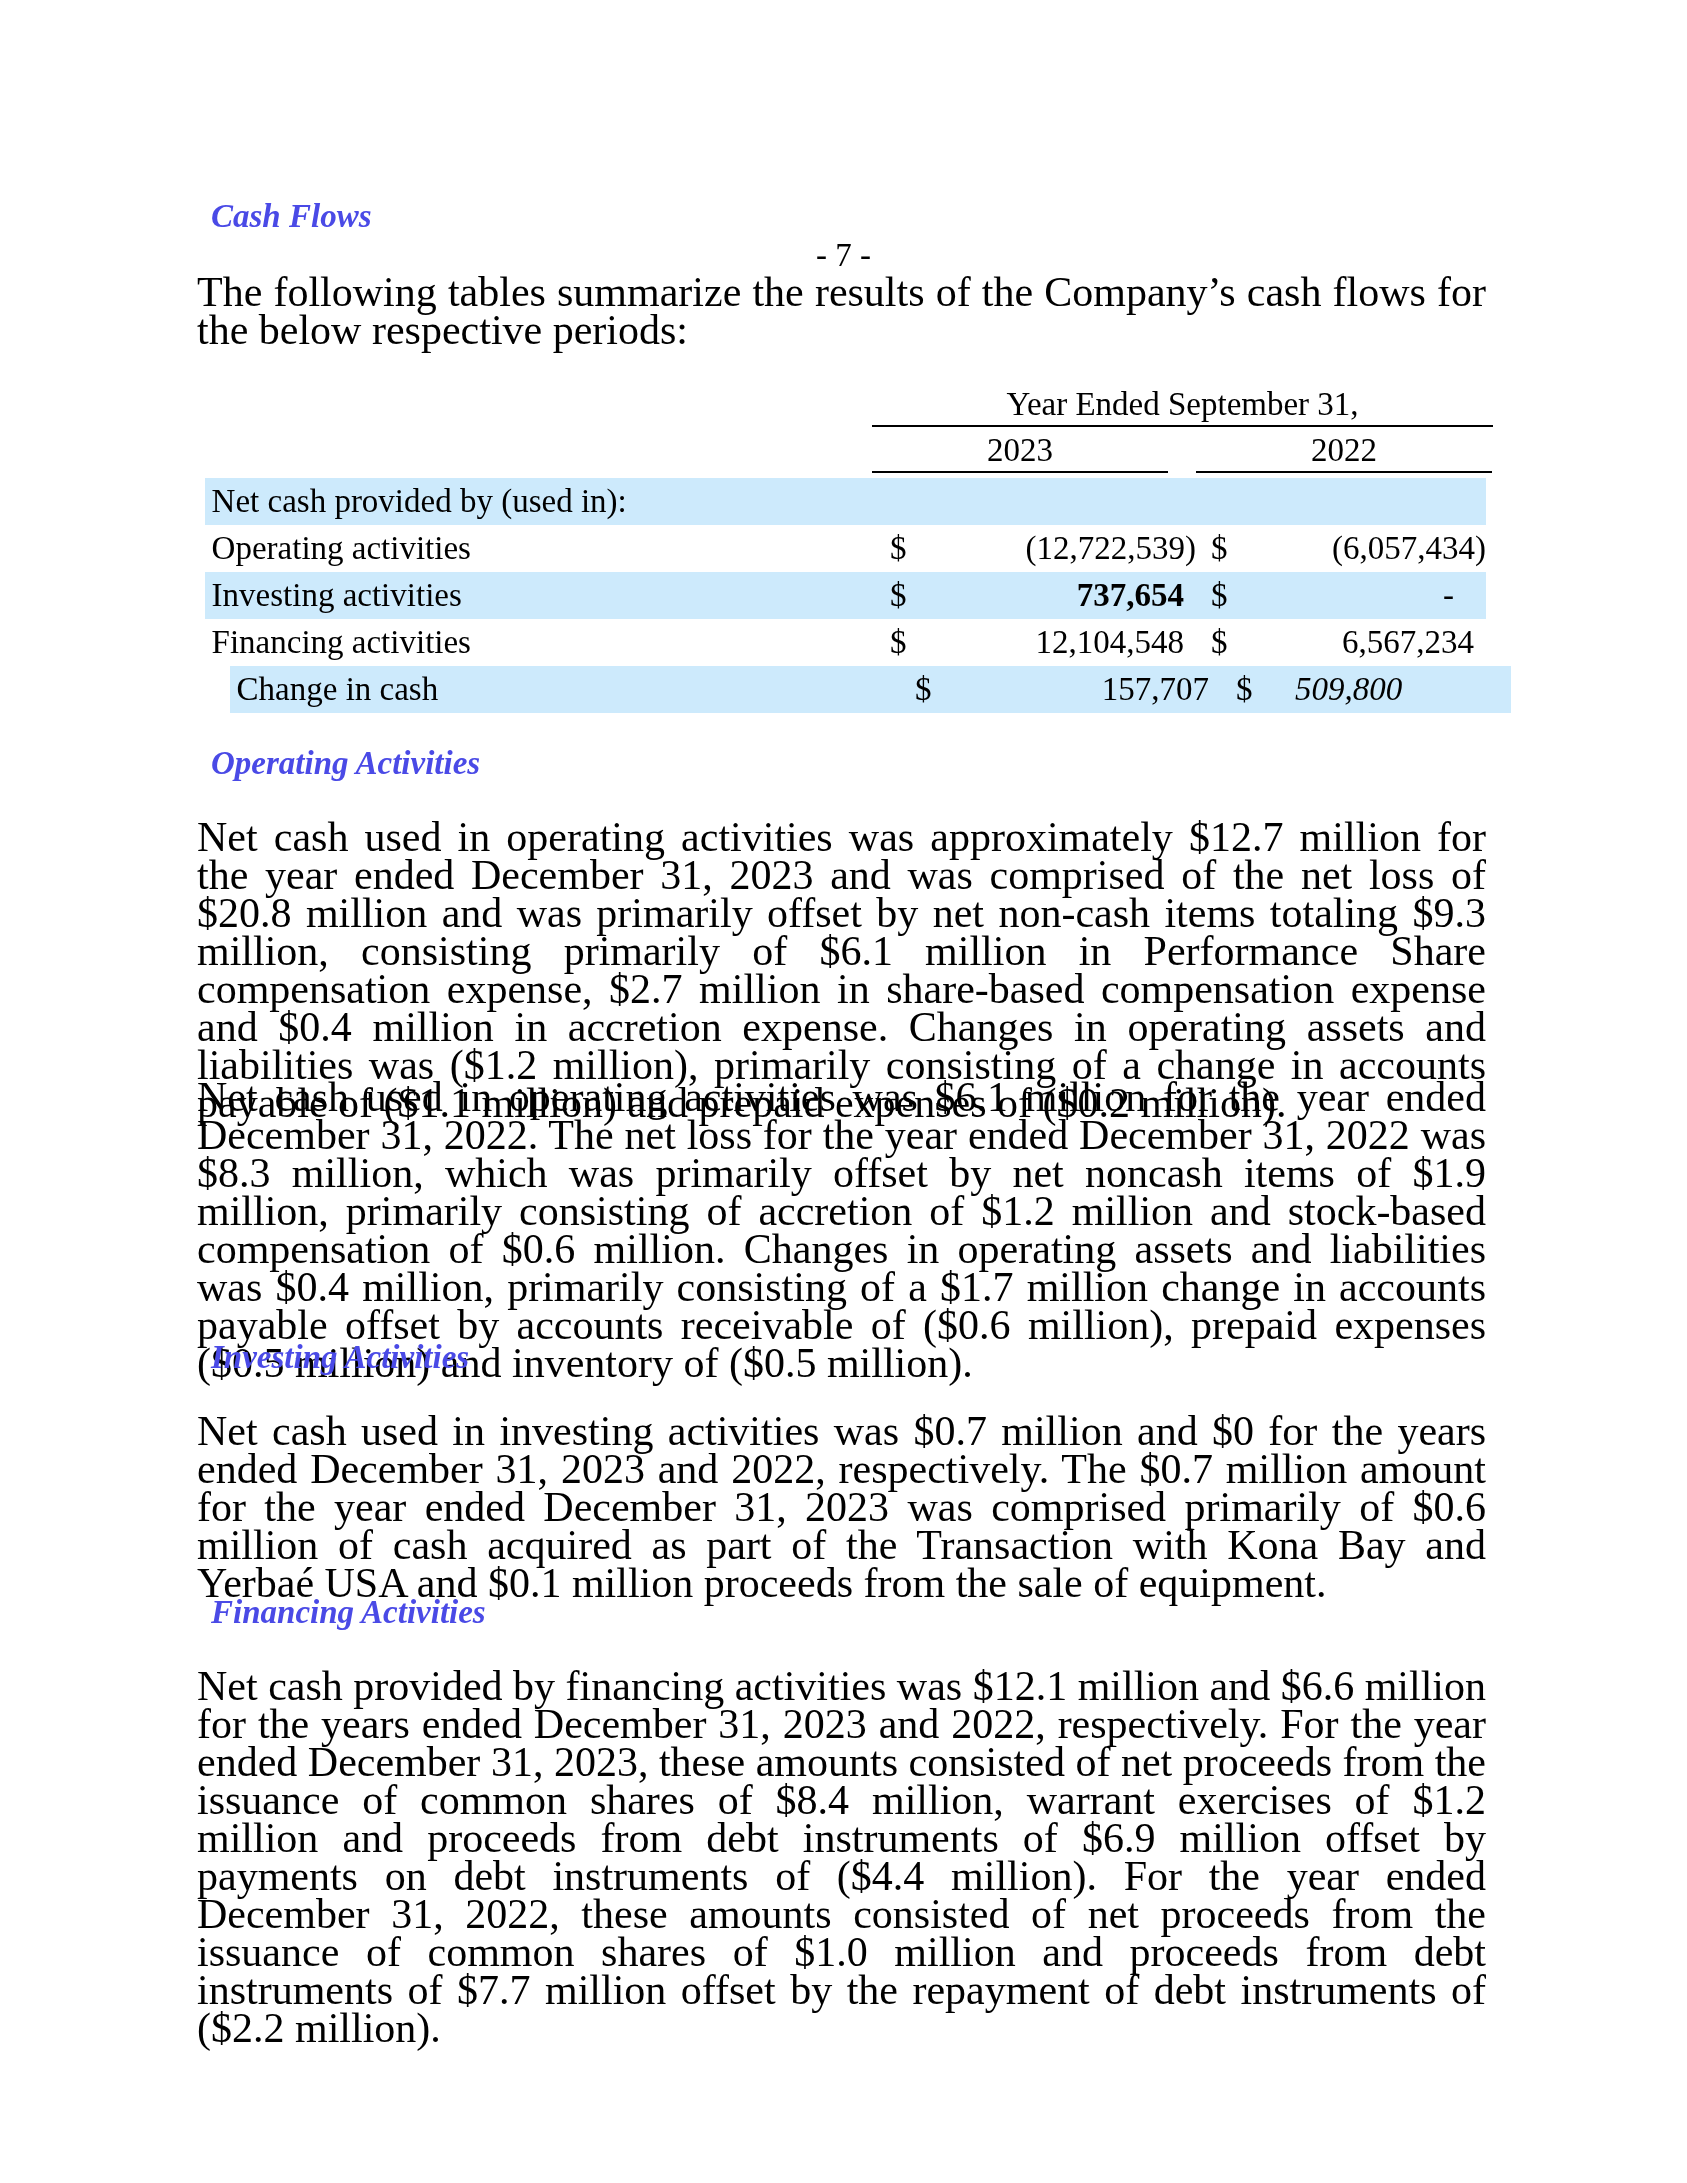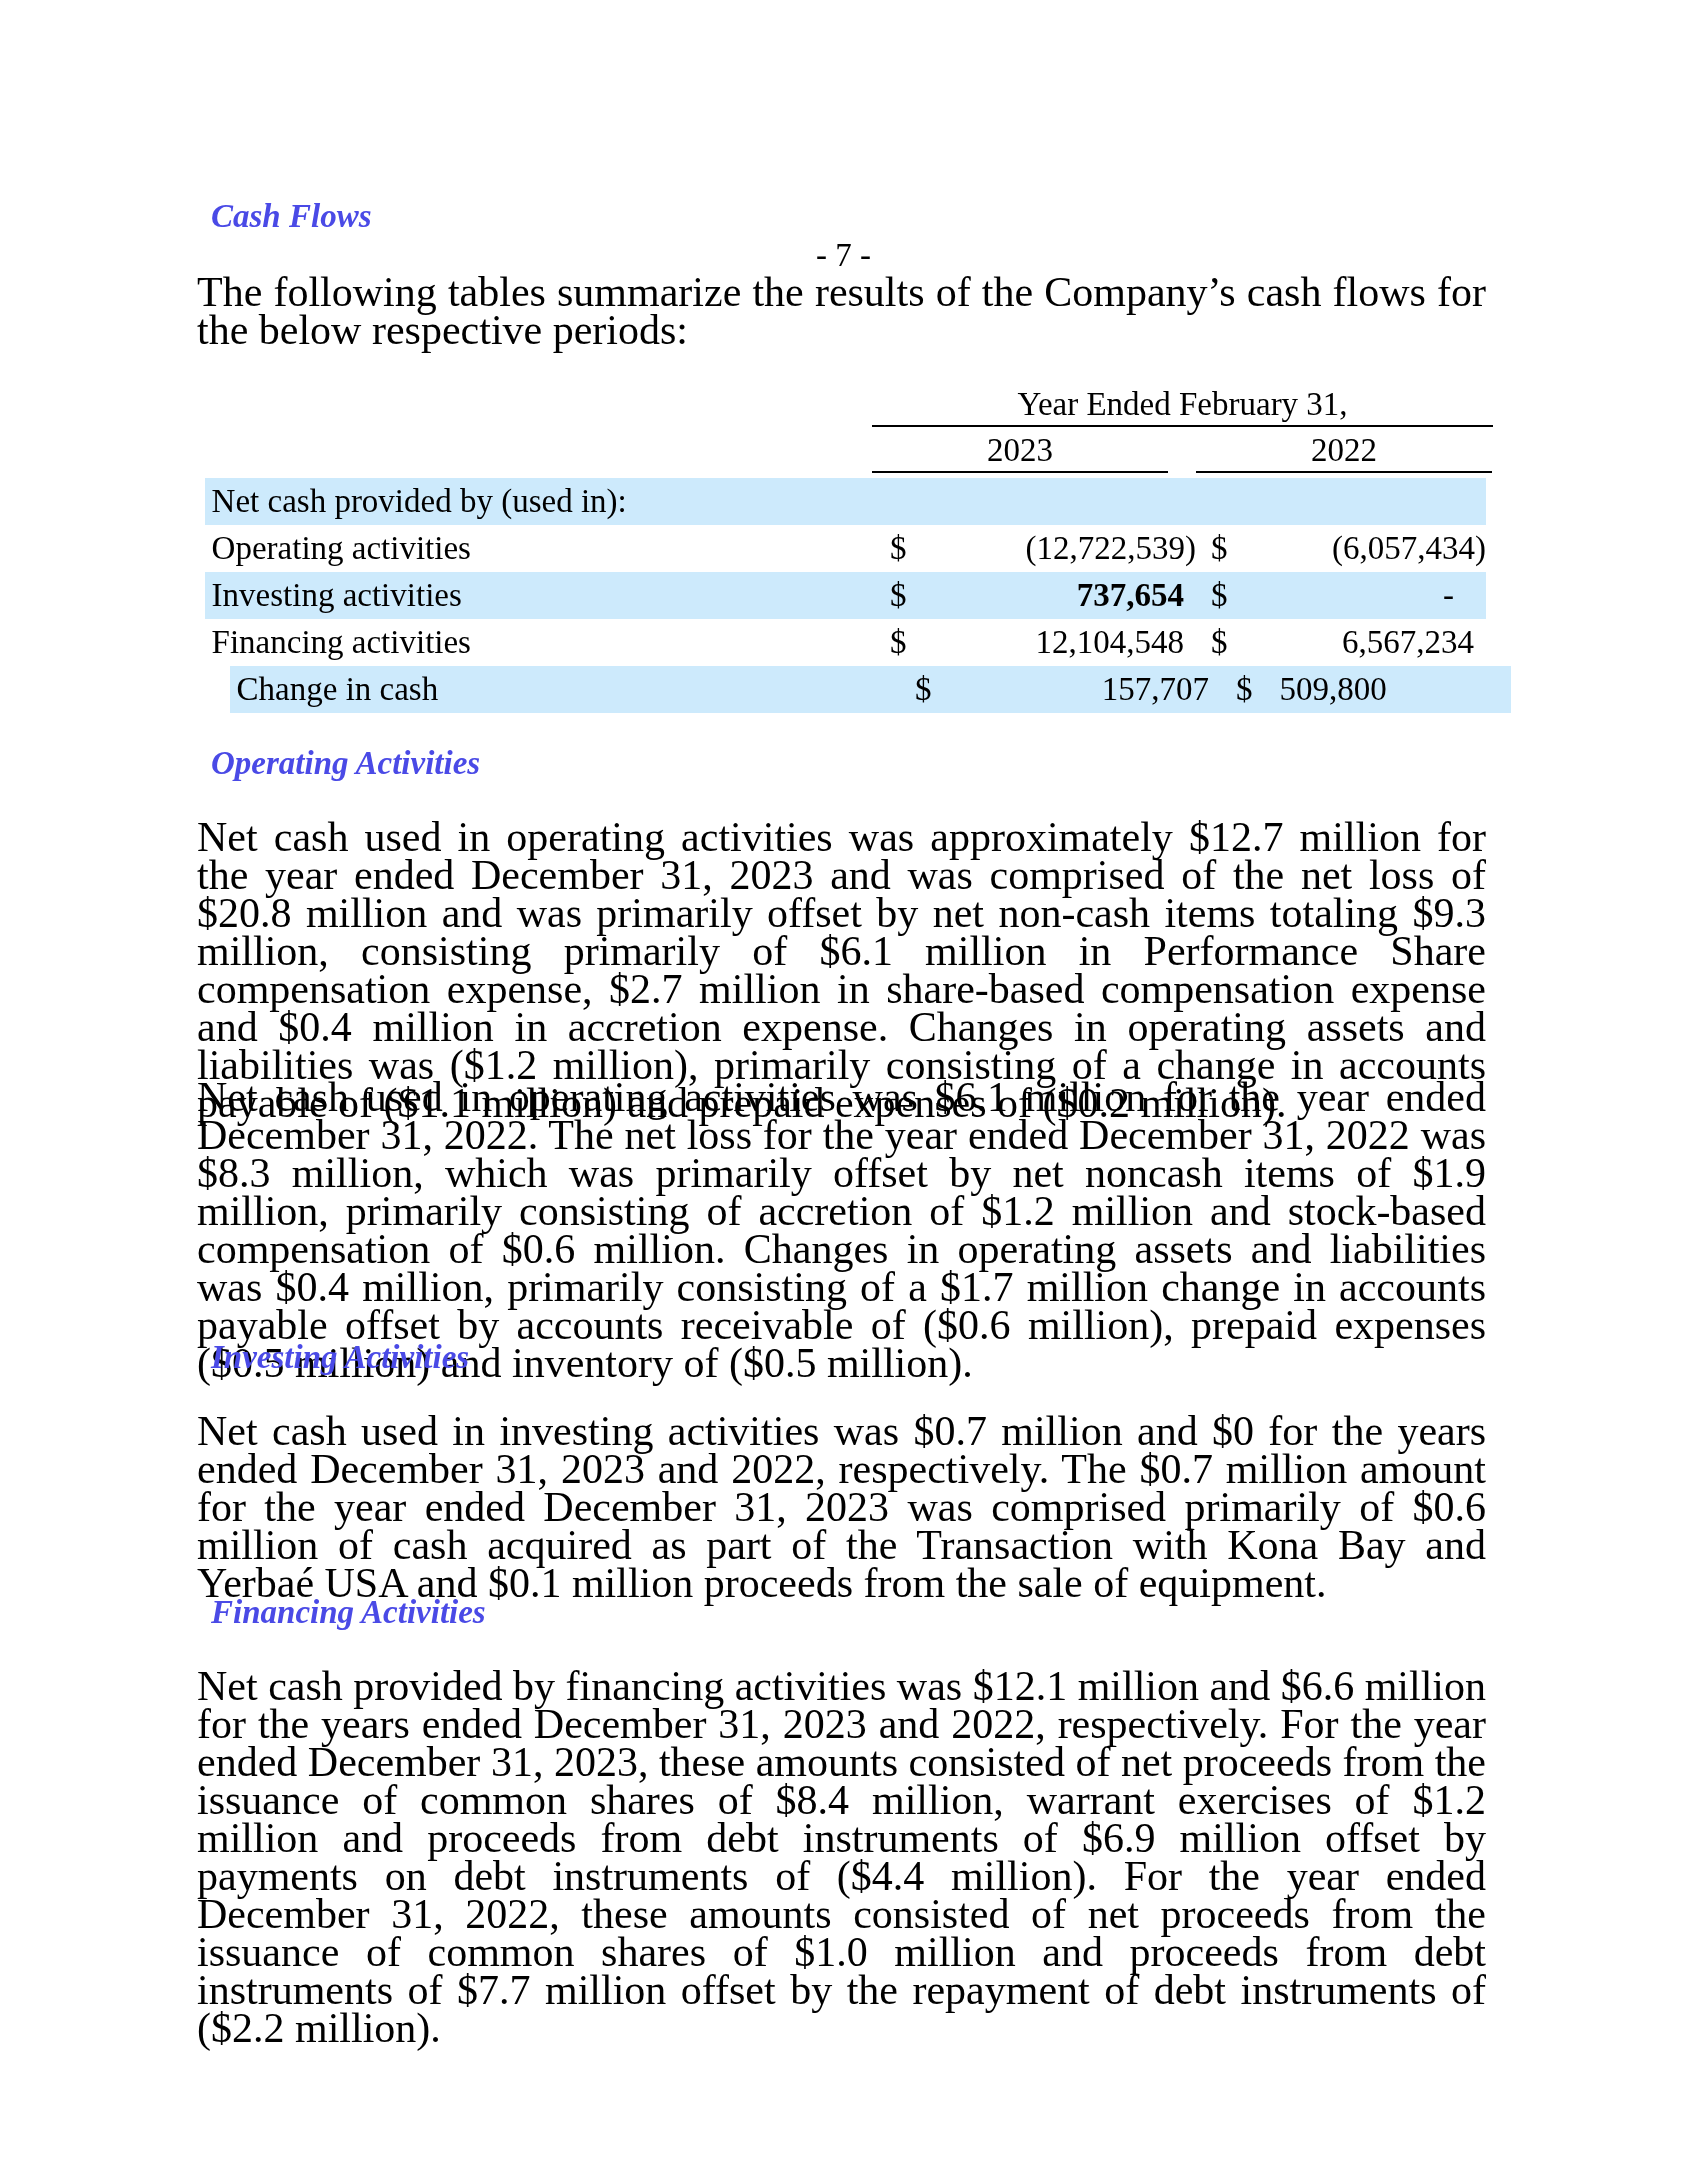--- a/index.html
+++ b/index.html
@@ -23,21 +23,21 @@
 </style>
 </head>
 <body>
 
 <div class="page-num">- 7 -</div>
 
 <div class="heading" style="top:198px;">Cash Flows</div>
 <div class="para" style="top:273px;">The following tables summarize the results of the Company’s cash flows for the below respective periods:</div>
 
 <div class="tbl">
-  <div class="hdr-span" style="left:667px;">Year Ended February 31,</div>
+  <div class="hdr-span" style="left:667px;">Year Ended September 31,</div>
   <div class="yr" style="left:667px;width:296px;">2023</div>
   <div class="yr" style="left:991px;width:296px;">2022</div>
 
   <div class="row shade" style="top:94px;">
     <span class="lbl">Net cash provided by (used in):</span>
   </div>
   <div class="row" style="top:141px;">
     <span class="lbl">Operating activities</span>
     <span style="position:absolute;left:685px;">$</span>
     <span style="position:absolute;left:781px;width:210px;text-align:right;">(12,722,539)</span>
@@ -56,21 +56,21 @@
     <span style="position:absolute;left:685px;">$</span>
     <span style="position:absolute;left:781px;width:198px;text-align:right;">12,104,548</span>
     <span style="position:absolute;left:1006px;">$</span>
     <span style="position:absolute;left:1065px;width:204px;text-align:right;">6,567,234</span>
   </div>
   <div class="row shade" style="top:282px;margin-left:25px;">
     <span class="lbl">Change in cash</span>
     <span style="position:absolute;left:685px;">$</span>
     <span style="position:absolute;left:781px;width:198px;text-align:right;">157,707</span>
     <span style="position:absolute;left:1006px;">$</span>
-    <span style="position:absolute;left:1001px;width:204px;text-align:center;">509,800</span>
+    <span style="position:absolute;left:1065px;width:204px;text-align:left;font-style:italic;">509,800</span>
   </div>
 </div>
 
 <div class="heading" style="top:745px;">Operating Activities</div>
 <div class="para" style="top:818px;">Net cash used in operating activities was approximately $12.7 million for the year ended December 31, 2023 and was comprised of the net loss of $20.8 million and was primarily offset by net non-cash items totaling $9.3 million, consisting primarily of $6.1 million in Performance Share compensation expense, $2.7 million in share-based compensation expense and $0.4 million in accretion expense. Changes in operating assets and liabilities was ($1.2 million), primarily consisting of a change in accounts payable of ($1.1 million) and prepaid expenses of ($0.2 million).</div>
 <div class="para" style="top:1078px;">Net cash used in operating activities was $6.1 million for the year ended December 31, 2022. The net loss for the year ended December 31, 2022 was $8.3 million, which was primarily offset by net noncash items of $1.9 million, primarily consisting of accretion of $1.2 million and stock-based compensation of $0.6 million. Changes in operating assets and liabilities was $0.4 million, primarily consisting of a $1.7 million change in accounts payable offset by accounts receivable of ($0.6 million), prepaid expenses ($0.5 million) and inventory of ($0.5 million).</div>
 
 <div class="heading" style="top:1339px;">Investing Activities</div>
 <div class="para" style="top:1412px;">Net cash used in investing activities was $0.7 million and $0 for the years ended December 31, 2023 and 2022, respectively. The $0.7 million amount for the year ended December 31, 2023 was comprised primarily of $0.6 million of cash acquired as part of the Transaction with Kona Bay and Yerbaé USA and $0.1 million proceeds from the sale of equipment.</div>
 

